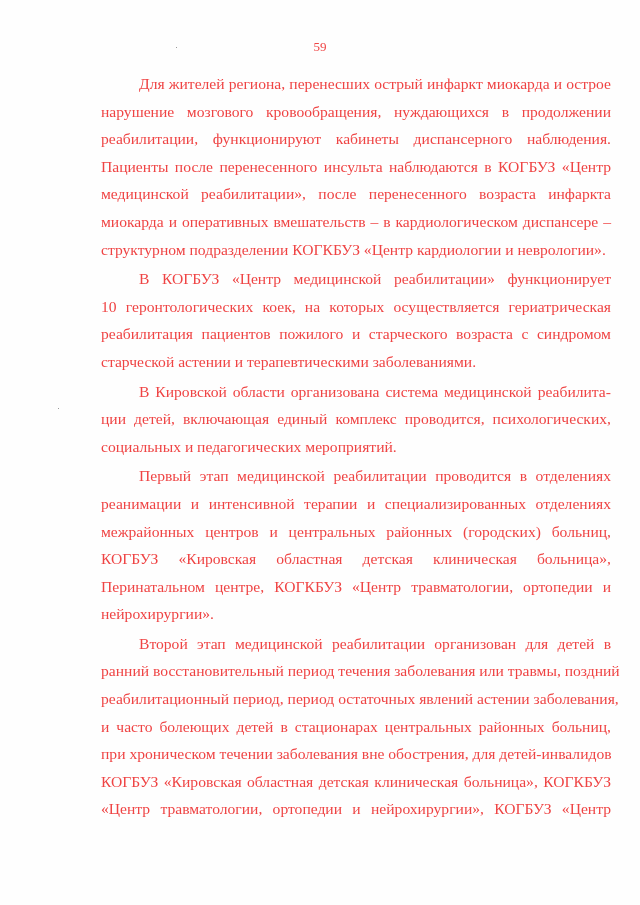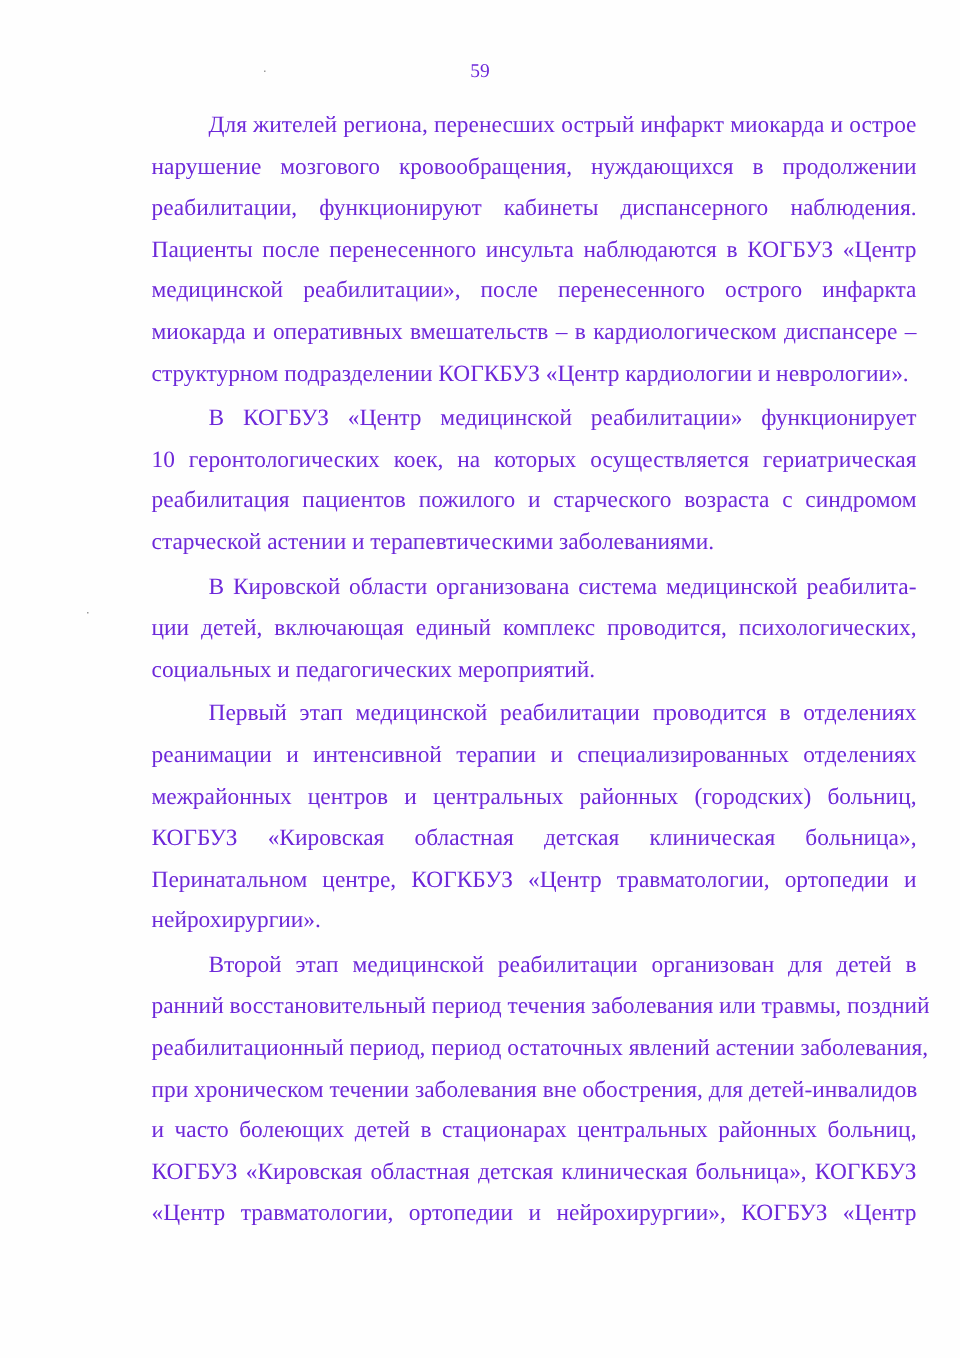--- a/index.html
+++ b/index.html
@@ -1,21 +1,21 @@
 <!DOCTYPE html>
 <html><head>
 <meta charset="utf-8">
 <style>
   html, body { margin: 0; padding: 0; background: #ffffff; }
   body { width: 640px; height: 905px; position: relative; overflow: hidden; }
   .page {
     position: absolute; left: 0; top: 0; width: 640px; height: 905px;
     background: #fefefe;
     font-family: "Liberation Serif", "DejaVu Serif", serif;
-    color: #6d28d9;
+    color: #ef4444;
   }
   .page-number {
     position: absolute; top: 39px; left: 0; width: 640px;
     text-align: center; font-size: 13px;
   }
   .body-text {
     position: absolute; left: 101px; top: 70px; width: 510px;
     font-size: 15.6px; line-height: 27.6px;
   }
   .para { margin: 0 0 2px 0; text-align: justify; }
@@ -33,21 +33,21 @@
 
   <div class="page-number">59</div>
 
   <div class="body-text">
 
     <div class="para">
       <span class="line first">Для жителей региона, перенесших острый инфаркт миокарда и острое</span>
       <span class="line">нарушение мозгового кровообращения, нуждающихся в продолжении</span>
       <span class="line">реабилитации, функционируют кабинеты диспансерного наблюдения.</span>
       <span class="line">Пациенты после перенесенного инсульта наблюдаются в КОГБУЗ «Центр</span>
-      <span class="line">медицинской реабилитации», после перенесенного острого инфаркта</span>
+      <span class="line">медицинской реабилитации», после перенесенного возраста инфаркта</span>
       <span class="line">миокарда и оперативных вмешательств – в кардиологическом диспансере –</span>
       <span class="line last">структурном подразделении КОГКБУЗ «Центр кардиологии и неврологии».</span>
     </div>
 
     <div class="para">
       <span class="line first">В КОГБУЗ «Центр медицинской реабилитации» функционирует</span>
       <span class="line">10 геронтологических коек, на которых осуществляется гериатрическая</span>
       <span class="line">реабилитация пациентов пожилого и старческого возраста с синдромом</span>
       <span class="line last">старческой астении и терапевтическими заболеваниями.</span>
     </div>
@@ -65,19 +65,19 @@
       <span class="line">межрайонных центров и центральных районных (городских) больниц,</span>
       <span class="line">КОГБУЗ «Кировская областная детская клиническая больница»,</span>
       <span class="line">Перинатальном центре, КОГКБУЗ «Центр травматологии, ортопедии и</span>
       <span class="line last">нейрохирургии».</span>
     </div>
 
     <div class="para">
       <span class="line first">Второй этап медицинской реабилитации организован для детей в</span>
       <span class="line">ранний восстановительный период течения заболевания или травмы, поздний</span>
       <span class="line">реабилитационный период, период остаточных явлений астении заболевания,</span>
+      <span class="line">и часто болеющих детей в стационарах центральных районных больниц,</span>
       <span class="line">при хроническом течении заболевания вне обострения, для детей-инвалидов</span>
-      <span class="line">и часто болеющих детей в стационарах центральных районных больниц,</span>
       <span class="line">КОГБУЗ «Кировская областная детская клиническая больница», КОГКБУЗ</span>
       <span class="line">«Центр травматологии, ортопедии и нейрохирургии», КОГБУЗ «Центр</span>
     </div>
   </div>
 </div>
 
 </body></html>

